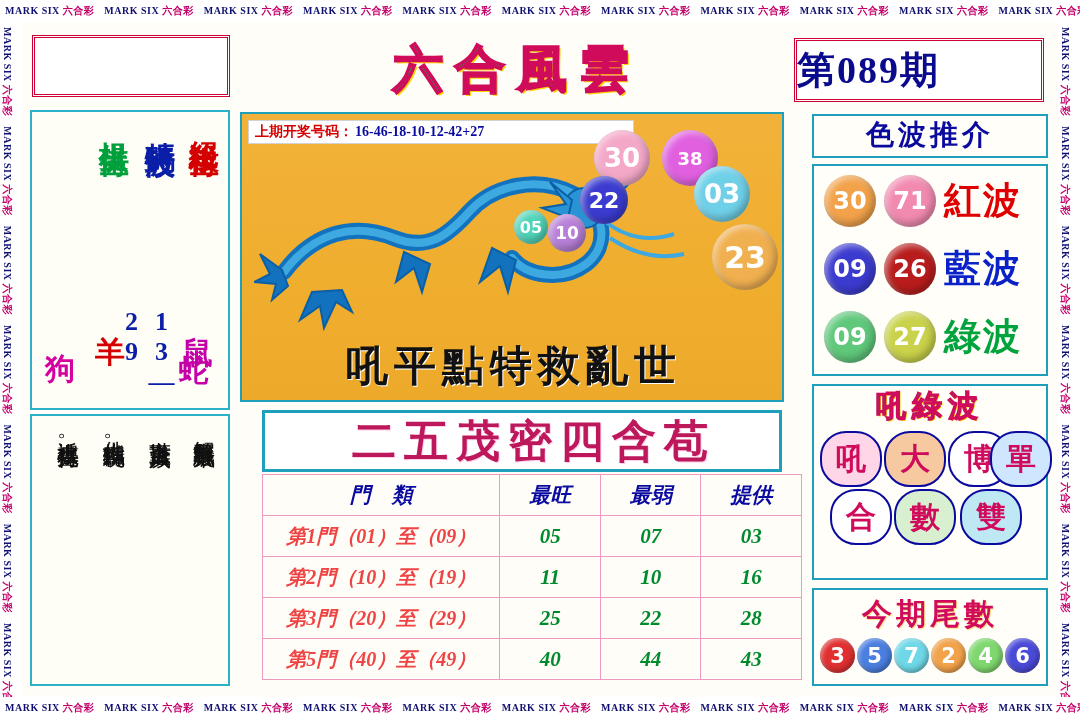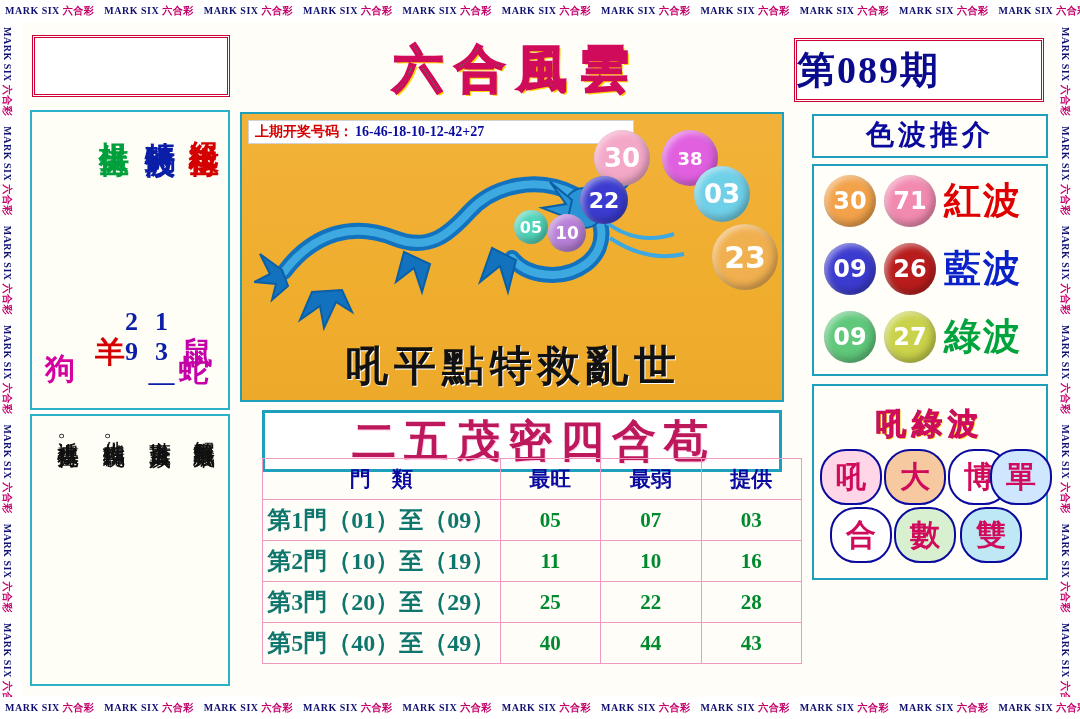--- a/index.html
+++ b/index.html
@@ -100,40 +100,40 @@
     font-size:42px;font-weight:bold;letter-spacing:6px;color:#111111;
     text-shadow:1px 1px 0 #fff;}
 
   
   .phrase-box{left:240px;top:388px;width:520px;height:62px;border:3px solid #1ea0bd;background:#ffffff;
     display:flex;align-items:center;justify-content:center;}
   .phrase-text{font-size:44px;font-weight:bold;letter-spacing:8px;color:#be185d;
     text-shadow:1px 1px 0 #ffd1e8;margin-left:24px;}
 
   
-  .tbl-wrap{left:240px;top:436px;width:540px;height:145px;}
+  .tbl-wrap{left:240px;top:452px;width:540px;height:145px;font-style:italic;}
   table.mx{border-collapse:collapse;width:540px;font-size:20px;}
   table.mx td,table.mx th{border:1px solid #f09ac0;height:38px;text-align:center;font-weight:bold;}
   table.mx thead th{color:#0a0aa0;font-size:21px;}
-  .c-cat{color:#0f766e;width:240px;font-size:24px;}
+  .c-cat{color:#ef4444;width:240px;font-size:20px;}
   .c-val{color:#008a2e;width:100px;font-size:21px;}
   .hdr-cat{width:240px;}
 
   
   .rp{border:2px solid #1ea0bd;background:#fffef8;}
   .rp1{left:790px;top:92px;width:236px;height:44px;display:flex;justify-content:center;}
   .rp1 .t{font-size:28px;font-weight:bold;color:#0a0a9e;letter-spacing:4px;}
   .rp2{left:790px;top:142px;width:236px;height:212px;}
   .wave-row{position:absolute;left:0;width:236px;height:66px;display:flex;align-items:center;}
   .wave-row .b1{margin-left:10px;}
   .wave-row .b2{margin-left:8px;}
   .wave-label{margin-left:8px;font-size:37px;font-weight:bold;letter-spacing:2px;}
 
   .rp3{left:790px;top:362px;width:236px;height:196px;}
-  .rp3 .head{text-align:center;font-size:30px;font-weight:bold;letter-spacing:6px;margin-top:18px;
+  .rp3 .head{text-align:center;font-size:30px;font-weight:bold;letter-spacing:6px;margin-top:0;
     color:#00b24a;-webkit-text-stroke:1px #d10b5c;text-shadow:1px 1px 0 #ffd400;
     font-family:"DejaVu Sans",sans-serif;}
   .hz{position:absolute;width:58px;height:52px;border-radius:26px/26px;display:flex;align-items:center;justify-content:center;
      font-size:30px;font-weight:bold;color:#d10b5c;border:2px solid #0a0a9e;}
   .rp4{left:790px;top:566px;width:236px;height:98px;}
   .rp4 .head{text-align:center;font-size:30px;font-weight:bold;letter-spacing:4px;color:#d10b5c;margin-top:4px;
     text-shadow:1px 1px 0 #ffe08a;}
   .tailrow{position:absolute;left:6px;top:48px;width:224px;display:flex;gap:2px;}
   .tball{width:35px;height:35px;border-radius:50%;display:flex;align-items:center;justify-content:center;
     font-size:21px;font-weight:bold;color:#ffffff;font-family:"DejaVu Sans",sans-serif;
@@ -303,15 +303,26 @@
           <div class="hz" style="left: 6px; top: 4px; background: rgb(255, 214, 232);">吼</div>
           <div class="hz" style="left: 70px; top: 4px; background: rgb(247, 201, 160);">大</div>
           <div class="hz" style="left: 134px; top: 4px; background: rgb(255, 255, 255);">博</div>
           <div class="hz" style="left: 176px; top: 4px; background: rgb(207, 230, 255);">單</div>
           <div class="hz" style="left: 16px; top: 62px; background: rgb(255, 255, 255);">合</div>
           <div class="hz" style="left: 80px; top: 62px; background: rgb(216, 240, 208);">數</div>
           <div class="hz" style="left: 146px; top: 62px; background: rgb(191, 232, 245);">雙</div>
         </div>
     </div>
 
+    <div class="box rp rp4">
+      <div class="head">今期尾數</div>
+      <div class="tailrow" id="tail-row">
+          <div class="tball" style="background: rgb(224, 48, 48);">3</div>
+          <div class="tball" style="background: rgb(74, 127, 224);">5</div>
+          <div class="tball" style="background: rgb(111, 216, 232);">7</div>
+          <div class="tball" style="background: rgb(242, 162, 74);">2</div>
+          <div class="tball" style="background: rgb(127, 216, 111);">4</div>
+          <div class="tball" style="background: rgb(74, 74, 216);">6</div>
+        </div>
+    </div>
 
   </div>
 </div>
 
 </body></html>

